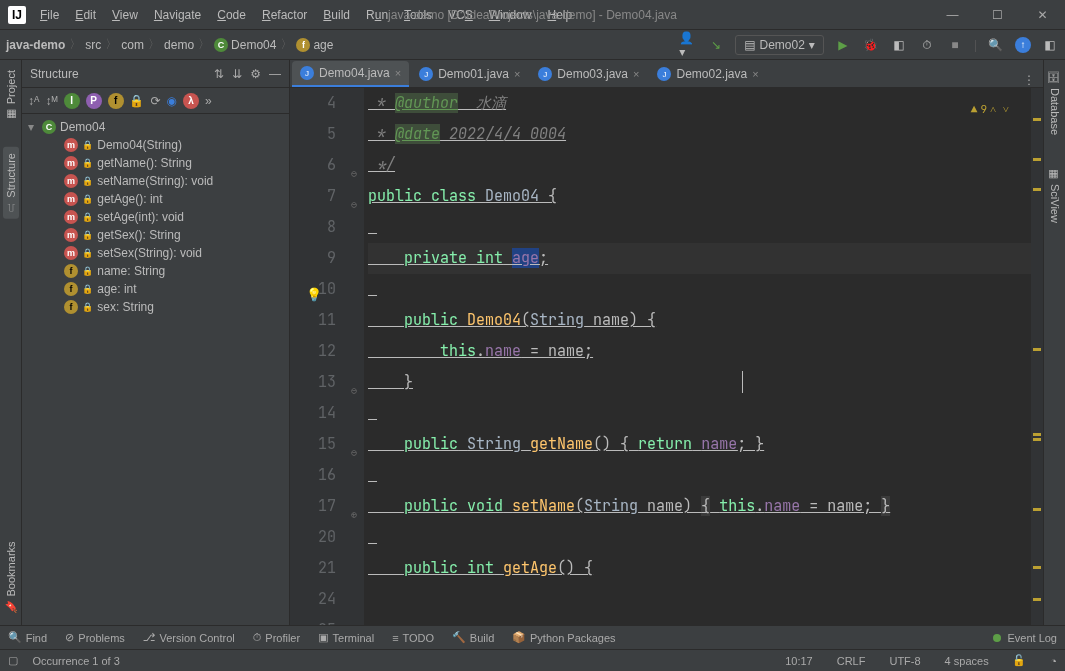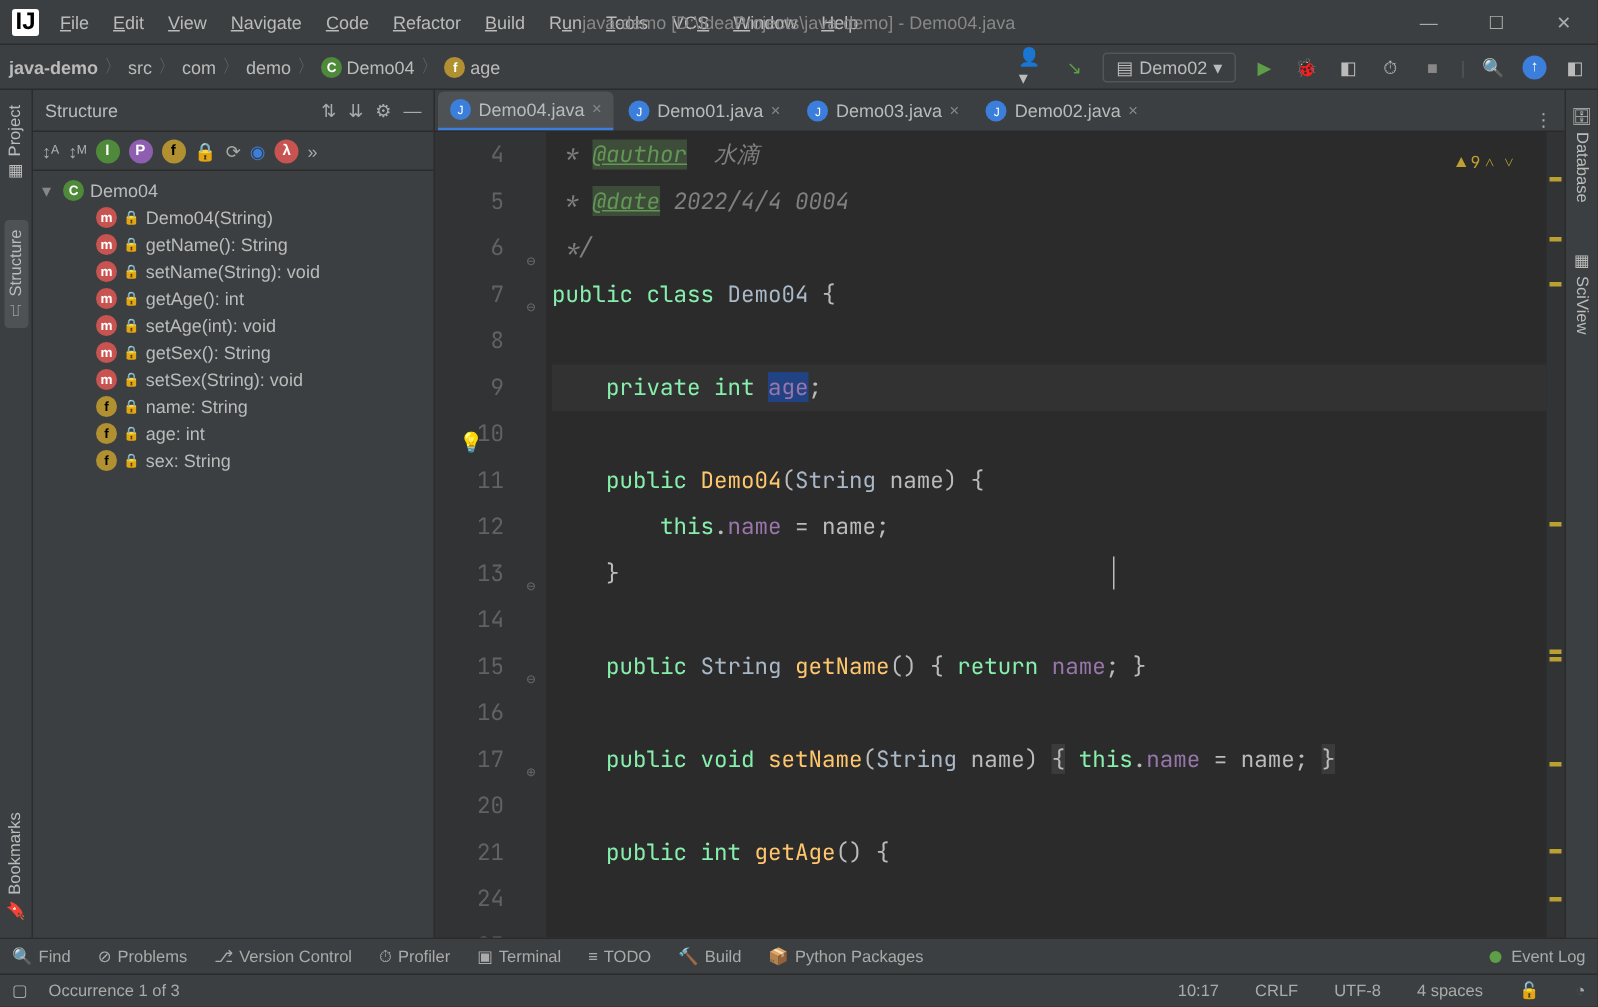--- a/index.html
+++ b/index.html
@@ -1,18 +1,18 @@
 <!DOCTYPE html>
 <html><head>
 <meta charset="utf-8">
 <style>
 * { margin:0; padding:0; box-sizing:border-box; }
 body { font-family:"Segoe UI",Arial,sans-serif; font-size:12px; background:#3c3f41; color:#bbb; width:1065px; height:671px; overflow:hidden; position:relative; }
 .titlebar { height:30px; background:#3c3f41; display:flex; align-items:center; border-bottom:1px solid #2b2b2b; }
-.titlebar .app-icon { width:18px; height:18px; margin:0 6px 0 8px; background:#fff; border-radius:2px; display:flex; align-items:center; justify-content:center; color:#000; font-weight:bold; font-size:16px; }
+.titlebar .app-icon { width:18px; height:18px; margin:0 6px 0 8px; background:#fff; border-radius:2px; display:flex; align-items:center; justify-content:center; color:#000; font-weight:bold; font-size:12px; }
 .menubar { display:flex; }
 .menubar span { padding:0 8px; cursor:pointer; }
 .menubar span u { text-decoration:underline; }
 .title-text { margin-left:auto; margin-right:auto; color:#888; position:absolute; left:50%; transform:translateX(-50%); }
 .win-controls { margin-left:auto; display:flex; }
 .win-controls div { width:45px; height:30px; display:flex; align-items:center; justify-content:center; cursor:pointer; color:#aaa; }
 
 .navbar { height:30px; background:#3c3f41; border-bottom:1px solid #2b2b2b; display:flex; align-items:center; padding:0 6px; }
 .breadcrumb { display:flex; align-items:center; gap:2px; }
 .breadcrumb .sep { color:#666; margin:0 2px; }
@@ -54,21 +54,21 @@
 .tab.active { background:#4e5254; border-bottom:2px solid #3b7edb; }
 .tab .ico-j { width:14px; height:14px; border-radius:50%; background:#3b7edb; color:#fff; font-size:8px; display:flex; align-items:center; justify-content:center; }
 .tab .close { color:#888; font-size:11px; }
 .tabs .more { margin-left:auto; margin-right:8px; color:#aaa; }
 
 .editor { flex:1; display:flex; font-family:"JetBrains Mono","Consolas",monospace; font-size:15px; line-height:31px; overflow:hidden; position:relative;}
 .gutter { width:60px; text-align:right; color:#606366; padding-right:14px; user-select:none; background:#313335; }
 .fold-gutter { width:14px; background:#313335; position:relative; }
 .fold-mark{position:absolute;left:1px;color:#666;font-size:10px;}
 .code { flex:1; padding-left:4px; position:relative; }
-.code .line { white-space:pre; }
+.code .line { white-space:pre;text-decoration:underline; }
 .hl-line { background:#323232; }
 .kw{color:#86efac}.type{color:#a9b7c6}.cls{color:#a9b7c6}.fld{color:#9876aa}.mtd{color:#ffc66d}.cmt{color:#808080;font-style:italic}.doctag{color:#629755;font-style:italic;text-decoration:underline;background:#3e4d3a}
 .right-stripe{width:12px;background:#313335;position:relative;}
 .stripe-mark{position:absolute;left:2px;width:8px;height:3px;}
 .warn-badge{position:absolute;top:6px;right:22px;color:#bba032;font-size:11px;display:flex;align-items:center;gap:3px}
 .bulb{position:absolute;color:#ffc66d;font-size:13px}
 
 .right-gutter{width:22px;background:#3c3f41;border-left:1px solid #2b2b2b;display:flex;flex-direction:column;align-items:center;padding-top:4px;gap:20px;}
 .right-gutter .vtab{writing-mode:vertical-rl;font-size:11px;padding:6px 2px;cursor:pointer;display:flex;align-items:center;gap:4px;}
 

